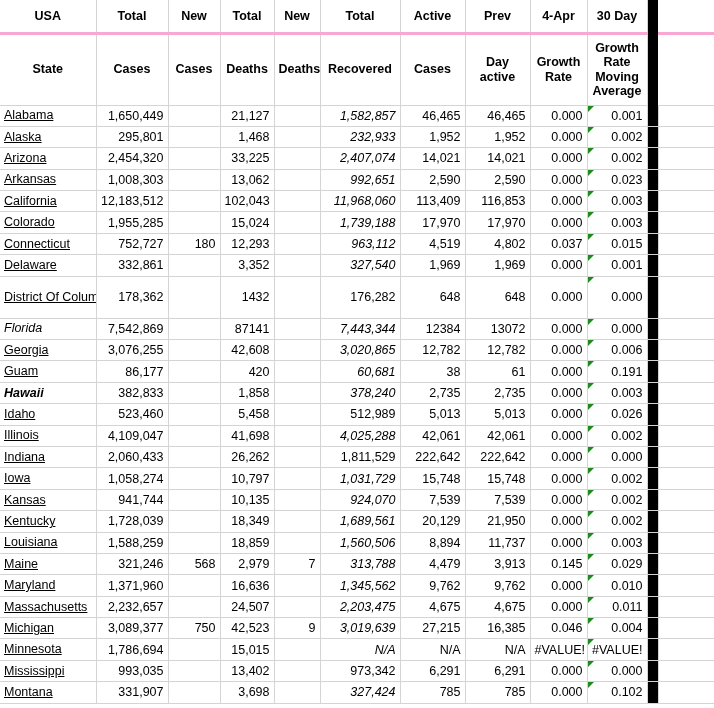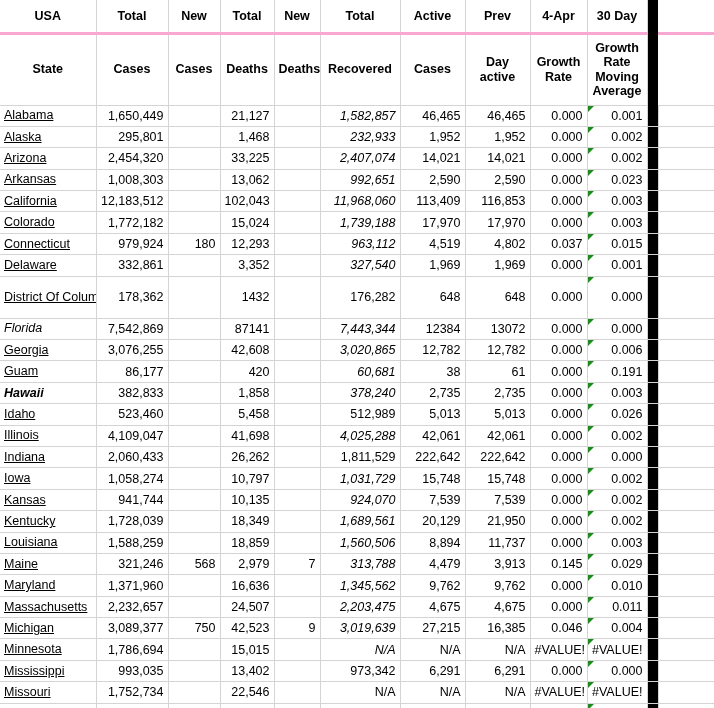--- a/index.html
+++ b/index.html
@@ -205,35 +205,35 @@
           <td class="num ital">11,968,060</td>
           <td class="num">113,409</td>
           <td class="num">116,853</td>
           <td class="rate">0.000</td>
           <td class="rate ma"><span class="tri"></span>0.003</td>
           <td class="blackcell"></td>
           <td class="tail"></td>
         </tr>
         <tr class="drow">
           <td class="state"><span class="nm">Colorado</span></td>
-          <td class="num">1,772,182</td>
+          <td class="num">1,955,285</td>
           <td class="num"></td>
           <td class="num">15,024</td>
           <td class="num"></td>
           <td class="num ital">1,739,188</td>
           <td class="num">17,970</td>
           <td class="num">17,970</td>
           <td class="rate">0.000</td>
           <td class="rate ma"><span class="tri"></span>0.003</td>
           <td class="blackcell"></td>
           <td class="tail"></td>
         </tr>
         <tr class="drow">
           <td class="state"><span class="nm">Connecticut</span></td>
-          <td class="num">979,924</td>
+          <td class="num">752,727</td>
           <td class="num">180</td>
           <td class="num">12,293</td>
           <td class="num"></td>
           <td class="num ital">963,112</td>
           <td class="num">4,519</td>
           <td class="num">4,802</td>
           <td class="rate">0.037</td>
           <td class="rate ma"><span class="tri"></span>0.015</td>
           <td class="blackcell"></td>
           <td class="tail"></td>
@@ -498,34 +498,20 @@
           <td class="num"></td>
           <td class="num">973,342</td>
           <td class="num">6,291</td>
           <td class="num">6,291</td>
           <td class="rate">0.000</td>
           <td class="rate ma"><span class="tri"></span>0.000</td>
           <td class="blackcell"></td>
           <td class="tail"></td>
         </tr>
         <tr class="drow">
-          <td class="state"><span class="nm">Missouri</span></td>
-          <td class="num">1,752,734</td>
-          <td class="num"></td>
-          <td class="num">22,546</td>
-          <td class="num"></td>
-          <td class="num">N/A</td>
-          <td class="num">N/A</td>
-          <td class="num">N/A</td>
-          <td class="rate">#VALUE!</td>
-          <td class="rate ma"><span class="tri"></span>#VALUE!</td>
-          <td class="blackcell"></td>
-          <td class="tail"></td>
-        </tr>
-        <tr class="drow">
           <td class="state"><span class="nm">Montana</span></td>
           <td class="num">331,907</td>
           <td class="num"></td>
           <td class="num">3,698</td>
           <td class="num"></td>
           <td class="num ital">327,424</td>
           <td class="num">785</td>
           <td class="num">785</td>
           <td class="rate">0.000</td>
           <td class="rate ma"><span class="tri"></span>0.102</td>

